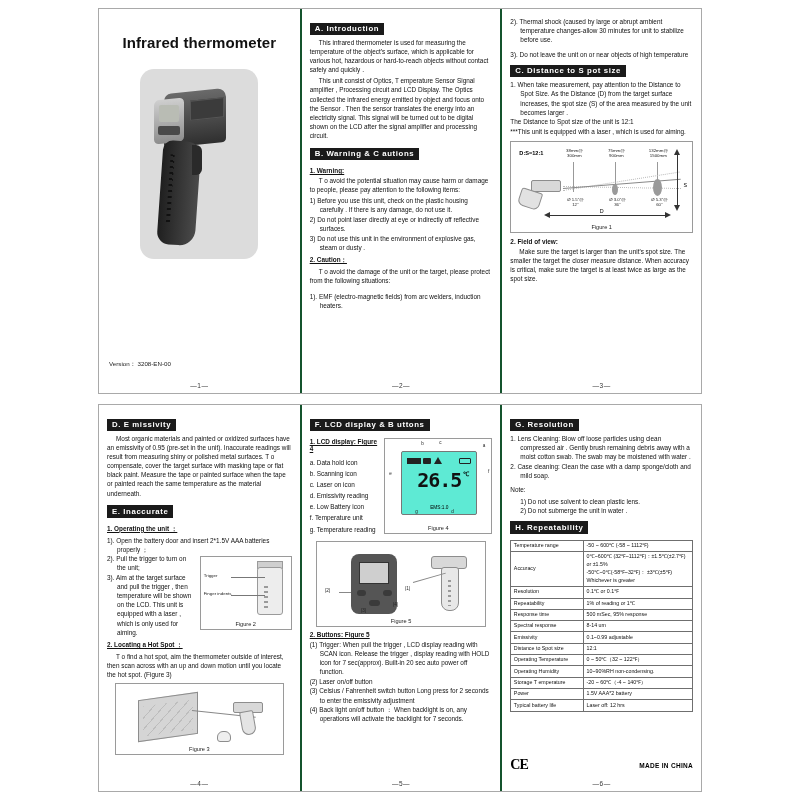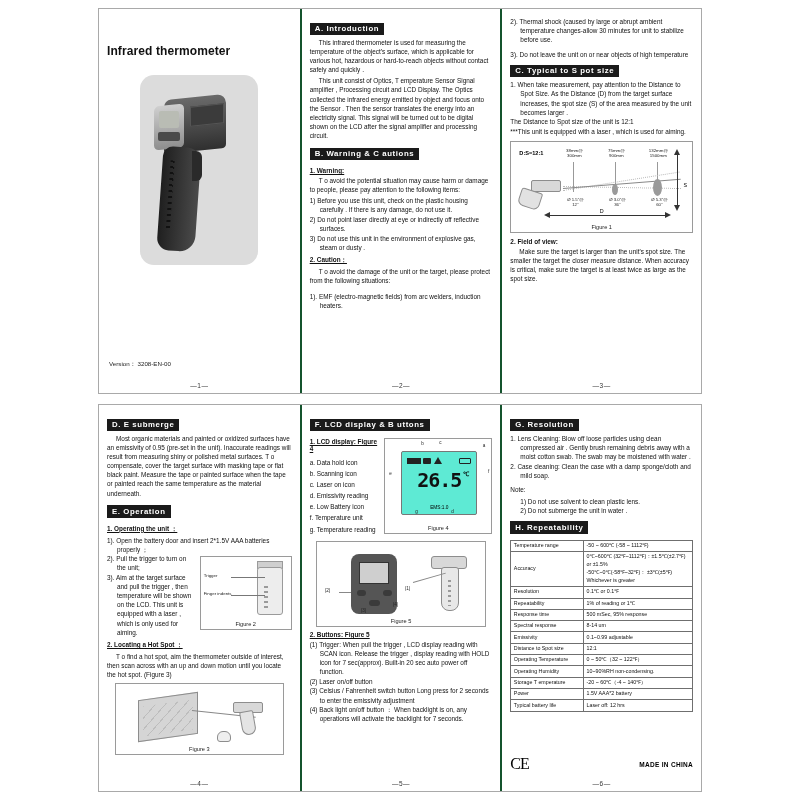--- a/index.html
+++ b/index.html
@@ -29,26 +29,26 @@
   .page + .page { border-left: 2px solid #14532d; }
 
   .pagenum {
     position: absolute; bottom: 4px; left: 0; right: 0;
     text-align: center; font-size: 6.5px; color: #333;
     letter-spacing: .5px;
   }
 
   
   .cover-title {
-    text-align: left;
-    font-size: 12px;
+    text-align: center;
+    font-size: 15px;
     font-weight: bold;
     line-height: 1.35;
     color: #111;
-    margin-top: 26px;
+    margin-top: 16px;
     letter-spacing: .1px;
   }
   .device-photo {
     width: 118px; height: 190px;
     margin: 16px auto 0 auto;
     background: #dcdcdc;
     border-radius: 14px;
     position: relative;
     overflow: hidden;
   }
@@ -279,21 +279,21 @@
   }
   table.spec td.k { width: 40%; }
   table.spec td.v { width: 60%; }
   .acc-line { display: block; white-space: nowrap; }
 
   .footer-marks {
     position: absolute; bottom: 18px; left: 8px; right: 8px;
     display: flex; align-items: center; justify-content: space-between;
   }
   .ce {
-    font-size: 16px; font-weight: normal;
+    font-size: 14px; font-weight: bold;
     font-family: "Liberation Serif", serif;
     letter-spacing: -1px;
   }
   .made { font-size: 6.5px; font-weight: bold; letter-spacing: .3px; }
 
   .clearfix::after { content:""; display:block; clear:both; }
 </style>
 </head>
 <body>
 
@@ -337,21 +337,21 @@
         <div class="li">1). EMF (electro-magnetic fields) from arc welders, induction heaters.</div>
 
         <div class="pagenum">—2—</div>
       </div>
 
       <div class="page">
         <div class="li">2). Thermal shock (caused by large or abrupt ambient temperature changes-allow 30 minutes for unit to stabilize before use.</div>
         <div class="spacer"></div>
         <div class="li">3). Do not leave the unit on or near objects of high temperature</div>
 
-        <div class="sec">C. Typical to S pot size</div>
+        <div class="sec">C. Distance to S pot size</div>
         <div class="li">1. When take measurement, pay attention to the Distance to Spot Size.    As the Distance (D) from the target surface increases, the spot size (S) of the area measured by the unit becomes larger     .</div>
         <div class="li">The Distance to Spot size of the unit is 12:1</div>
         <div class="li">***This unit is equipped with a laser  , which is used for aiming.</div>
 
         
         <div class="figbox fig1">
           <div class="ds">D:S=12:1</div>
 
           <div class="dimlab" style="left:48px; top:6px; width:30px;">
             <span>38mm@</span><br>
@@ -409,24 +409,24 @@
         <div class="pagenum">—3—</div>
       </div>
 
     </div>
   </div>
 
   <div class="spread bottom">
     <div class="cols">
 
       <div class="page">
-        <div class="sec first">D. E submerge</div>
+        <div class="sec first">D. E missivity</div>
         <p class="body indent">Most organic materials and painted or oxidized surfaces have an emissivity of 0.95 (pre-set in the unit). Inaccurate readings will result from measuring shiny or polished metal surfaces. T o compensate, cover the target surface with masking tape or flat black paint. Measure the tape or painted surface when the tape or painted reach the same temperature as the material underneath.</p>
 
-        <div class="sec">E. Operation</div>
+        <div class="sec">E. Inaccurate</div>
         <span class="sub">1. Operating the unit ：</span>
         <div class="li">1). Open the battery door and insert 2*1.5V    AAA batteries properly  ；</div>
 
         <div class="clearfix">
 
           <div class="figbox fig2">
             <div class="mtop"></div>
             <div class="mini"></div>
             <div class="lead" style="left:30px; top:20px; width:34px;"></div>
             <div class="lead" style="left:30px; top:38px; width:34px;"></div>

